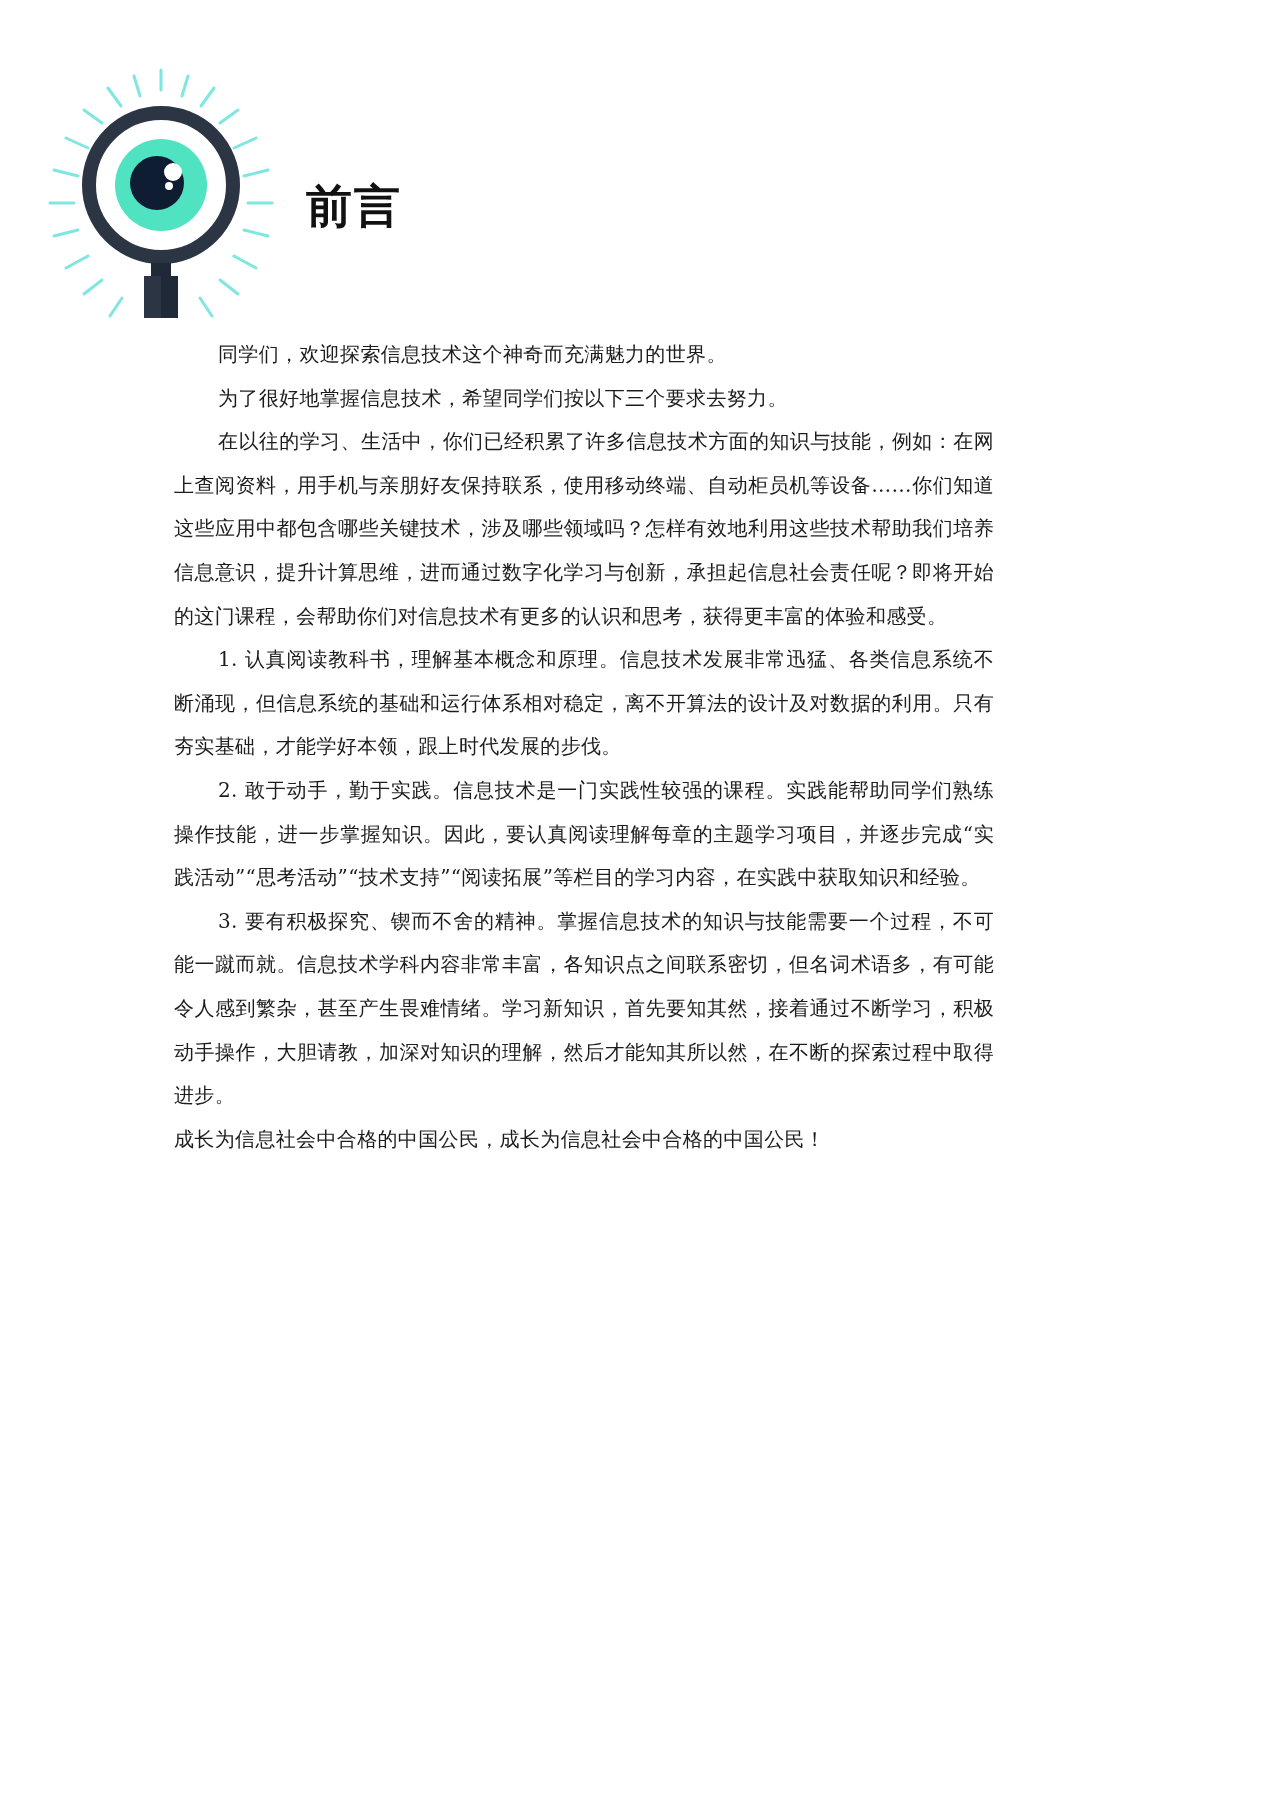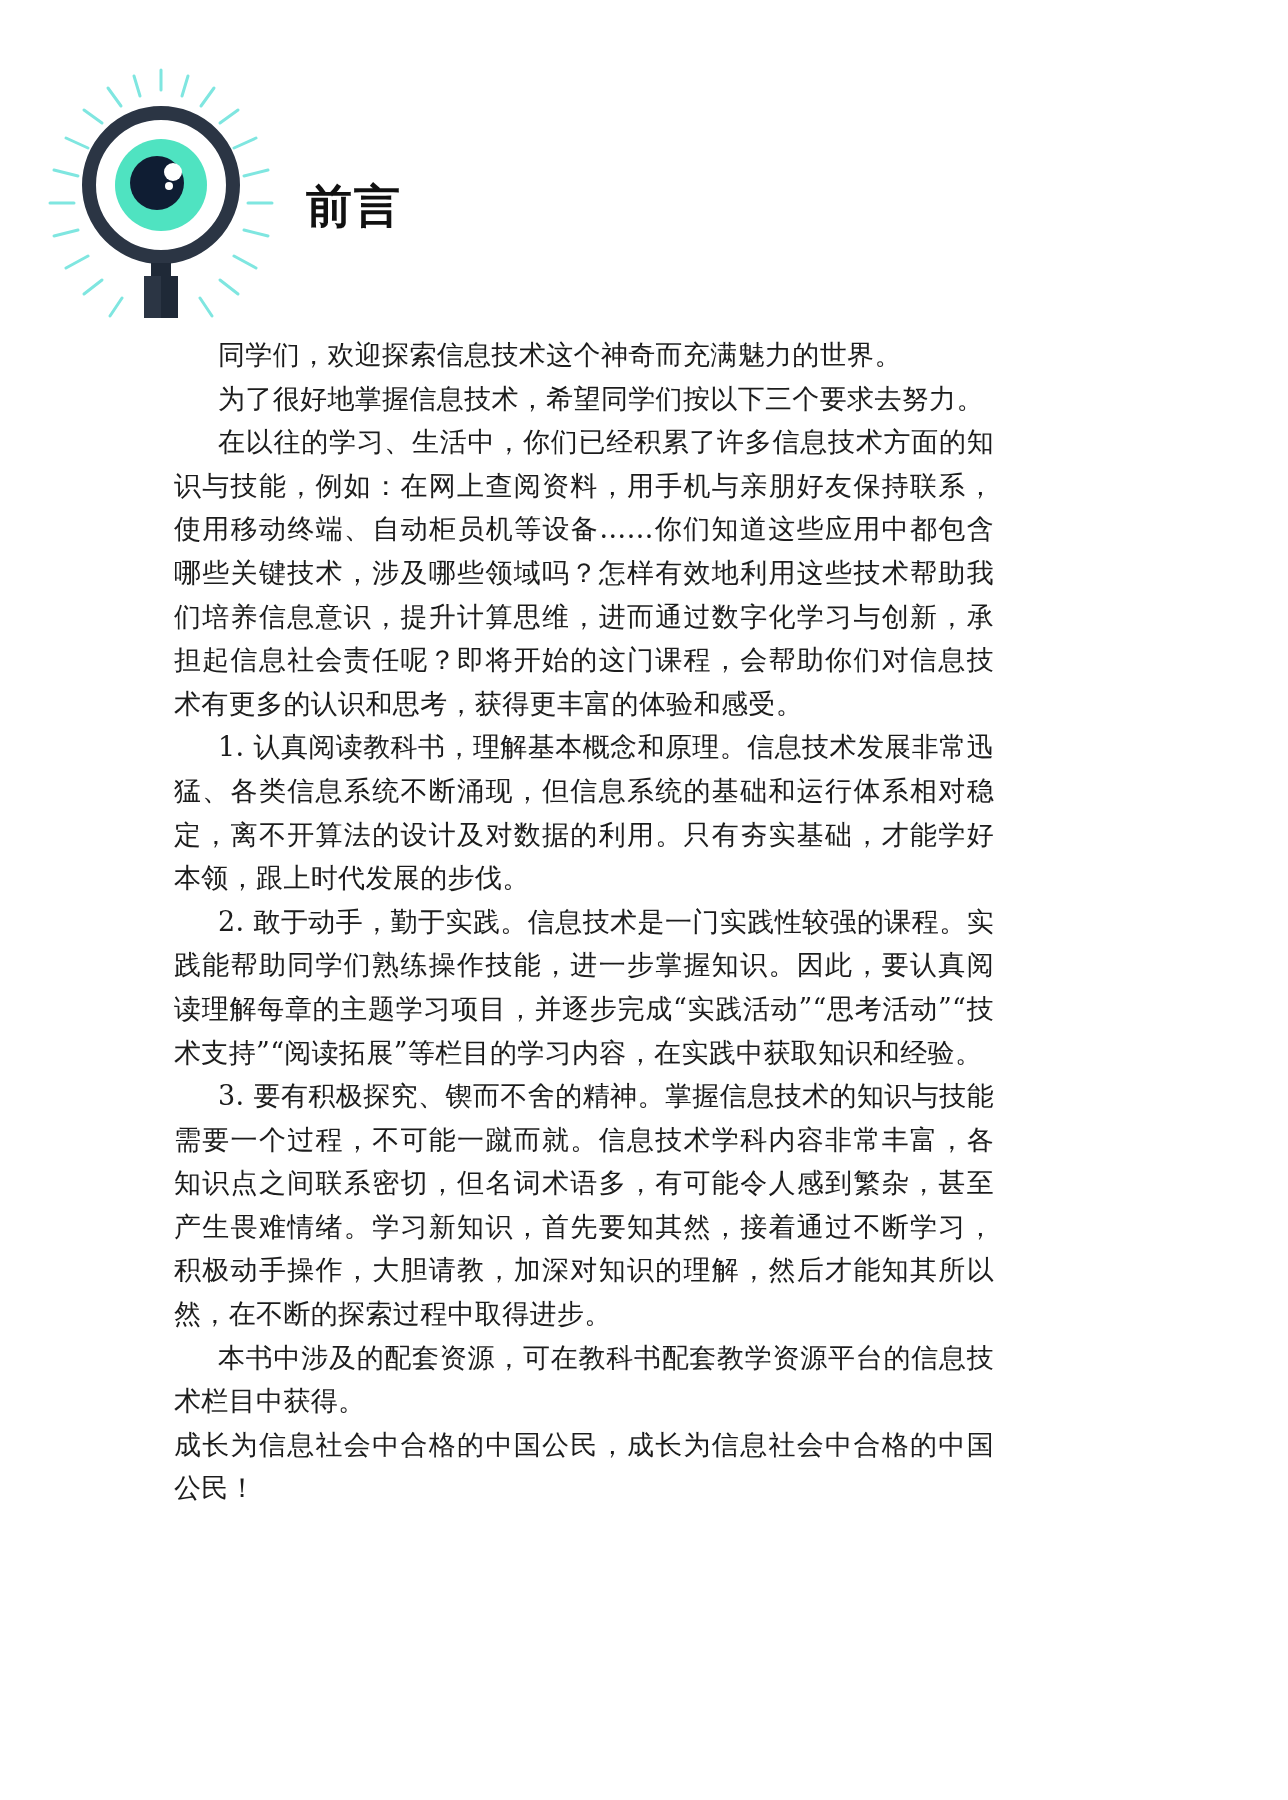--- a/index.html
+++ b/index.html
@@ -3,21 +3,21 @@
 <meta charset="utf-8">
 <style>
   html, body { margin:0; padding:0; background:#ffffff; }
   body { width:1288px; height:1800px; position:relative; overflow:hidden;
          font-family:"DejaVu Serif","Liberation Serif",serif; color:#1a1a1a; }
   .logo { position:absolute; left:36px; top:58px; width:250px; height:260px; }
   .title { position:absolute; left:306px; top:176px; font-size:46px; line-height:60px;
            font-weight:bold; letter-spacing:2px; color:#111; margin:0;
            font-family:"DejaVu Serif","Liberation Serif",serif; }
   .body-text { position:absolute; left:174px; top:333px; width:820px; }
-  .para { margin:0; font-size:27px; line-height:43.6px; text-align:justify;
+  .para { margin:0; font-size:20px; line-height:43.6px; text-align:justify;
           text-indent:44px; color:#1c1c1c; letter-spacing:0.35px; }
 </style>
 </head>
 <body>
 
 <div class="logo">
   <svg width="250" height="260" viewBox="0 0 250 260" xmlns="http://www.w3.org/2000/svg">
     <g stroke="#7fe6e0" stroke-width="3" stroke-linecap="round">
       <line x1="125" y1="12" x2="125" y2="32"></line>
       <line x1="98" y1="18" x2="104" y2="38"></line>
@@ -54,15 +54,14 @@
 
 <h1 class="title">前言</h1>
 
 <div class="body-text">
   <p class="para">同学们，欢迎探索信息技术这个神奇而充满魅力的世界。</p>
   <p class="para">为了很好地掌握信息技术，希望同学们按以下三个要求去努力。</p>
   <p class="para">在以往的学习、生活中，你们已经积累了许多信息技术方面的知识与技能，例如：在网上查阅资料，用手机与亲朋好友保持联系，使用移动终端、自动柜员机等设备……你们知道这些应用中都包含哪些关键技术，涉及哪些领域吗？怎样有效地利用这些技术帮助我们培养信息意识，提升计算思维，进而通过数字化学习与创新，承担起信息社会责任呢？即将开始的这门课程，会帮助你们对信息技术有更多的认识和思考，获得更丰富的体验和感受。</p>
   <p class="para">1. 认真阅读教科书，理解基本概念和原理。信息技术发展非常迅猛、各类信息系统不断涌现，但信息系统的基础和运行体系相对稳定，离不开算法的设计及对数据的利用。只有夯实基础，才能学好本领，跟上时代发展的步伐。</p>
   <p class="para">2. 敢于动手，勤于实践。信息技术是一门实践性较强的课程。实践能帮助同学们熟练操作技能，进一步掌握知识。因此，要认真阅读理解每章的主题学习项目，并逐步完成“实践活动”“思考活动”“技术支持”“阅读拓展”等栏目的学习内容，在实践中获取知识和经验。</p>
   <p class="para">3. 要有积极探究、锲而不舍的精神。掌握信息技术的知识与技能需要一个过程，不可能一蹴而就。信息技术学科内容非常丰富，各知识点之间联系密切，但名词术语多，有可能令人感到繁杂，甚至产生畏难情绪。学习新知识，首先要知其然，接着通过不断学习，积极动手操作，大胆请教，加深对知识的理解，然后才能知其所以然，在不断的探索过程中取得进步。</p>
-  <p class="para">本书中涉及的配套资源，可在教科书配套教学资源平台的信息技术栏目中获得。</p>
   <p class="para" style="text-indent:0">成长为信息社会中合格的中国公民，成长为信息社会中合格的中国公民！</p>
 </div>
 
 </body></html>

